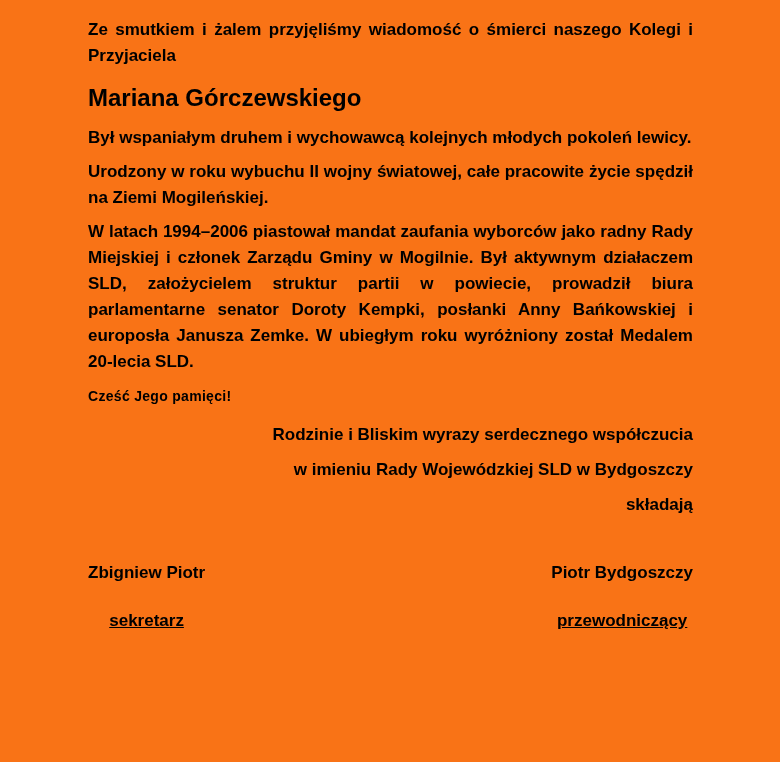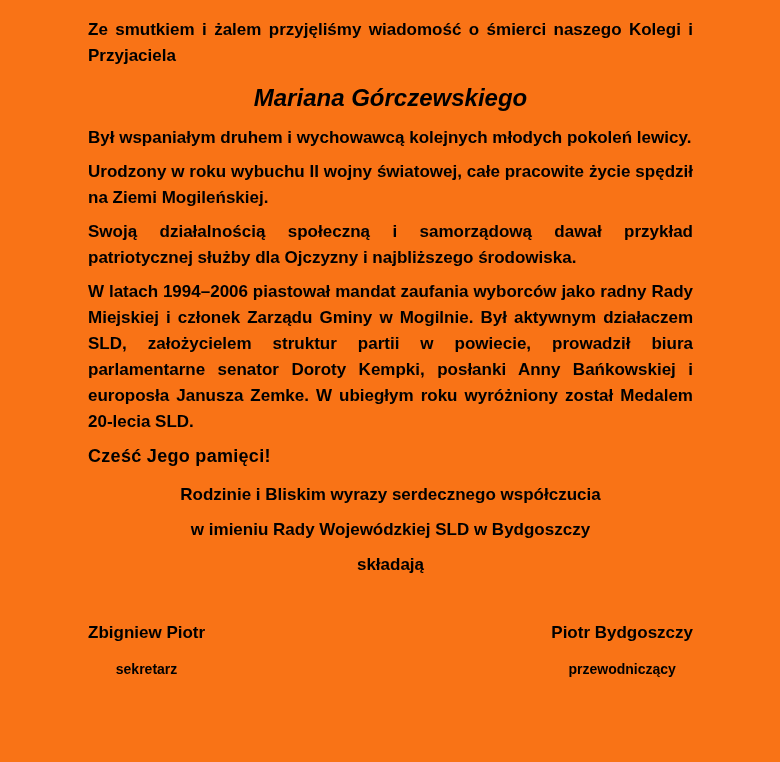--- a/index.html
+++ b/index.html
@@ -23,71 +23,70 @@
     font-size: 17px;
     line-height: 26px;
     margin: 0 0 8px 0;
   }
   .justify {
     text-align: justify;
   }
   .deceased-name {
     font-size: 24px;
     line-height: 30px;
-    text-align: center;
+    text-align: left;
     margin: 14px 0 12px 0;
     font-weight: bold;
-    font-style: italic;
   }
   .motto {
     font-style: italic;
     text-align: center;
     margin: 0 0 9px 0;
   }
   .tribute {
-    font-size: 18px;
+    font-size: 14px;
     letter-spacing: 0.3px;
     margin: 0 0 13px 0;
   }
   .center-line {
-    text-align: center;
+    text-align: right;
     margin: 0 0 9px 0;
   }
   .signatures {
     display: flex;
     justify-content: space-between;
     margin-top: 42px;
   }
   .sig-block {
     text-align: center;
   }
   .sig-name {
     font-size: 17px;
     line-height: 26px;
   }
   .sig-role {
-    font-size: 14px;
+    font-size: 17px;
     line-height: 26px;
-    margin-top: 10px;
+    margin-top: 22px;
+    text-decoration: underline;
   }
 </style>
 </head>
 <body>
 
 <div class="page">
 
   <p class="para justify">Ze smutkiem i żalem przyjęliśmy wiadomość o śmierci naszego Kolegi i Przyjaciela</p>
 
   <h1 class="deceased-name">Mariana Górczewskiego</h1>
 
   <p class="para justify">Był wspaniałym druhem i wychowawcą kolejnych młodych pokoleń lewicy.</p>
 
   <p class="para justify">Urodzony w roku wybuchu II wojny światowej, całe pracowite życie spędził na Ziemi Mogileńskiej.</p>
 
-  <p class="para justify">Swoją działalnością społeczną i samorządową dawał przykład patriotycznej służby dla Ojczyzny i najbliższego środowiska.</p>
 
   <p class="para justify">W latach 1994–2006 piastował mandat zaufania wyborców jako radny Rady Miejskiej i członek Zarządu Gminy w Mogilnie. Był aktywnym działaczem SLD, założycielem struktur partii w powiecie, prowadził biura parlamentarne senator Doroty Kempki, posłanki Anny Bańkowskiej i europosła Janusza Zemke. W ubiegłym roku wyróżniony został Medalem 20-lecia SLD.</p>
 
 
   <p class="para tribute">Cześć Jego pamięci!</p>
 
   <p class="para center-line">Rodzinie i Bliskim wyrazy serdecznego współczucia</p>
 
   <p class="para center-line">w imieniu Rady Wojewódzkiej SLD w Bydgoszczy</p>
 

